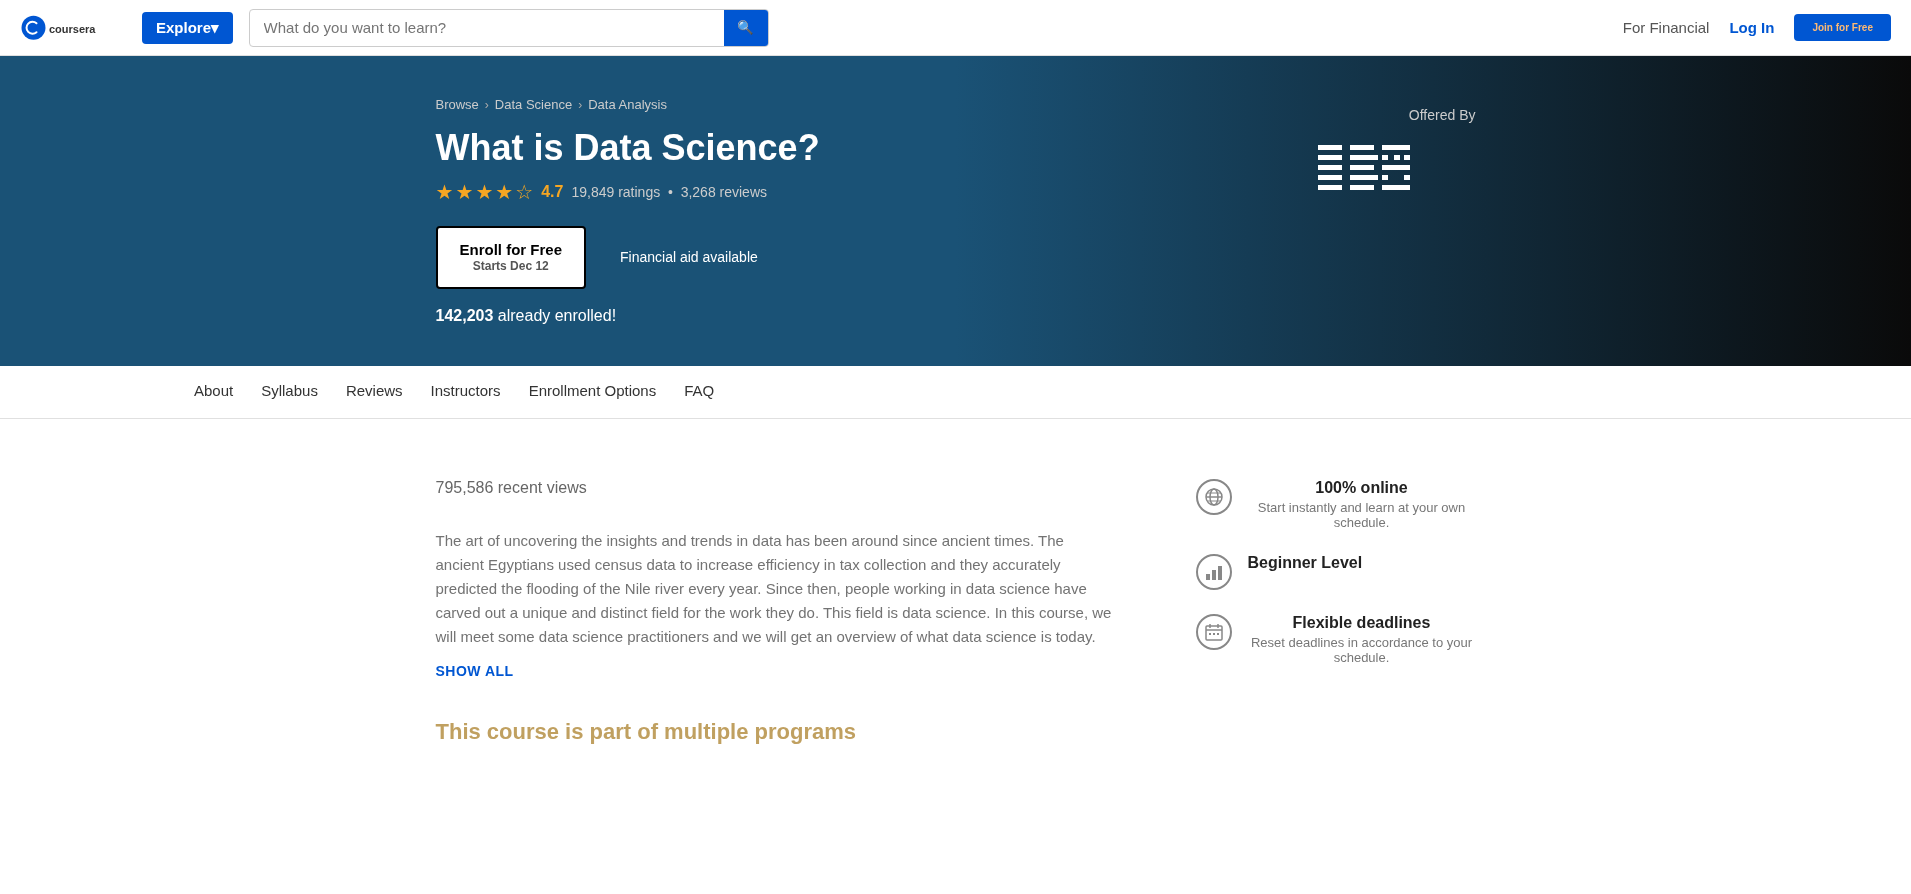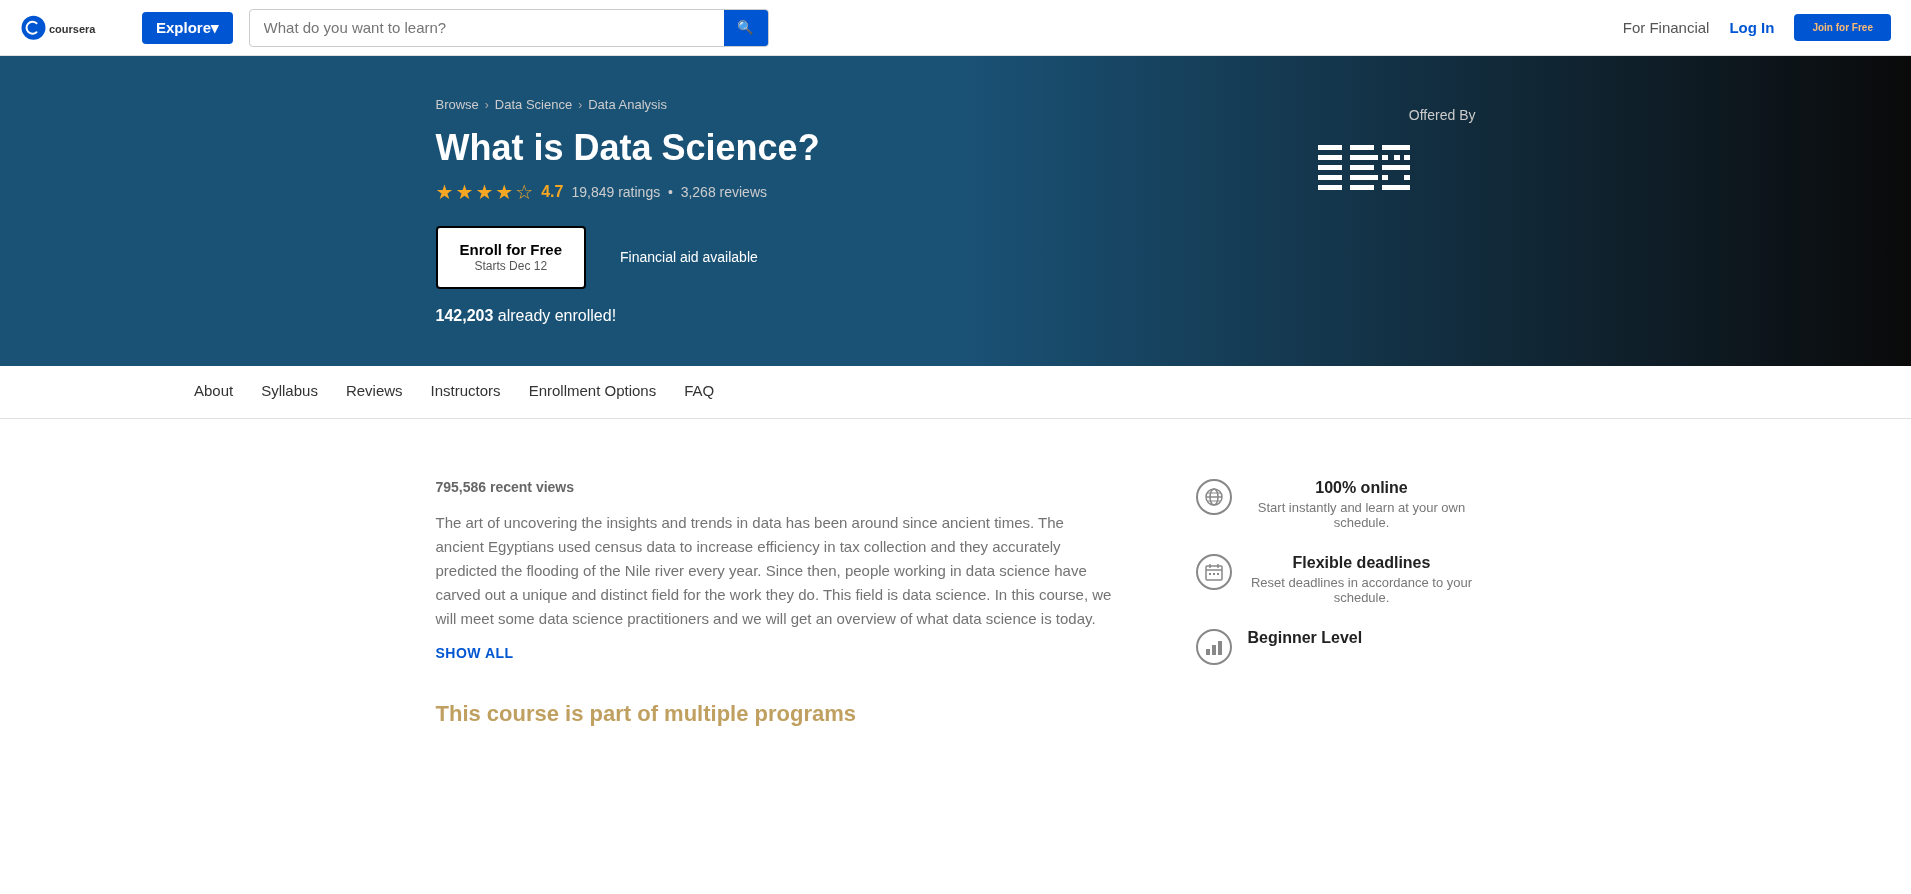--- a/index.html
+++ b/index.html
@@ -169,21 +169,21 @@
       font-weight: 700;
       cursor: pointer;
       display: flex;
       flex-direction: column;
       align-items: center;
       line-height: 1.3;
       margin-right: 18px;
     }
     .hero-enroll-btn .btn-sub {
       font-size: 12px;
-      font-weight: 400;
+      font-weight: 700;
       color: #555;
     }
     .hero-actions {
       display: flex;
       align-items: center;
       gap: 16px;
       margin-bottom: 18px;
     }
     .financial-aid {
       color: #fff;
@@ -246,24 +246,23 @@
       flex-shrink: 0;
       text-align: center;
     }
     .section-title {
       font-size: 28px;
       font-weight: 400;
       color: #333;
       margin-bottom: 6px;
     }
     .recent-views {
-      font-size: 14px;
+      font-size: 16px;
       color: #666;
-      margin-bottom: 16px;
-      font-weight: bold;
+      margin-bottom: 32px;
     }
     .course-description {
       font-size: 15px;
       color: #737373;
       line-height: 1.6;
       margin-bottom: 13px;
     }
     .show-all {
       color: #0056d2;
       font-size: 14px;
@@ -457,43 +456,43 @@
       </div>
       <div class="feature-text">
         <h4>100% online</h4>
         <p>Start instantly and learn at your own schedule.</p>
       </div>
     </div>
 
     <div class="feature-item">
       <div class="feature-icon">
         <svg width="20" height="20" viewBox="0 0 20 20" fill="none" xmlns="http://www.w3.org/2000/svg">
+          <rect x="2" y="12" width="4" height="6" fill="#888"></rect>
+          <rect x="8" y="8" width="4" height="10" fill="#888"></rect>
+          <rect x="14" y="4" width="4" height="14" fill="#888"></rect>
+        </svg>
+      </div>
+      <div class="feature-text">
+        <h4>Beginner Level</h4>
+        <p></p>
+      </div>
+    </div>
+
+    <div class="feature-item">
+      <div class="feature-icon">
+        <svg width="20" height="20" viewBox="0 0 20 20" fill="none" xmlns="http://www.w3.org/2000/svg">
           <rect x="2" y="4" width="16" height="14" rx="1" stroke="#888" stroke-width="1.5"></rect>
           <line x1="2" y1="8" x2="18" y2="8" stroke="#888" stroke-width="1.5"></line>
           <line x1="6" y1="2" x2="6" y2="6" stroke="#888" stroke-width="1.5"></line>
           <line x1="14" y1="2" x2="14" y2="6" stroke="#888" stroke-width="1.5"></line>
           <rect x="5" y="11" width="2" height="2" fill="#888"></rect>
           <rect x="9" y="11" width="2" height="2" fill="#888"></rect>
           <rect x="13" y="11" width="2" height="2" fill="#888"></rect>
         </svg>
       </div>
       <div class="feature-text">
         <h4>Flexible deadlines</h4>
         <p>Reset deadlines in accordance to your schedule.</p>
       </div>
     </div>
 
-    <div class="feature-item">
-      <div class="feature-icon">
-        <svg width="20" height="20" viewBox="0 0 20 20" fill="none" xmlns="http://www.w3.org/2000/svg">
-          <rect x="2" y="12" width="4" height="6" fill="#888"></rect>
-          <rect x="8" y="8" width="4" height="10" fill="#888"></rect>
-          <rect x="14" y="4" width="4" height="14" fill="#888"></rect>
-        </svg>
-      </div>
-      <div class="feature-text">
-        <h4>Beginner Level</h4>
-        <p></p>
-      </div>
-    </div>
-
   </div>
 </div>
 
 </body></html>

